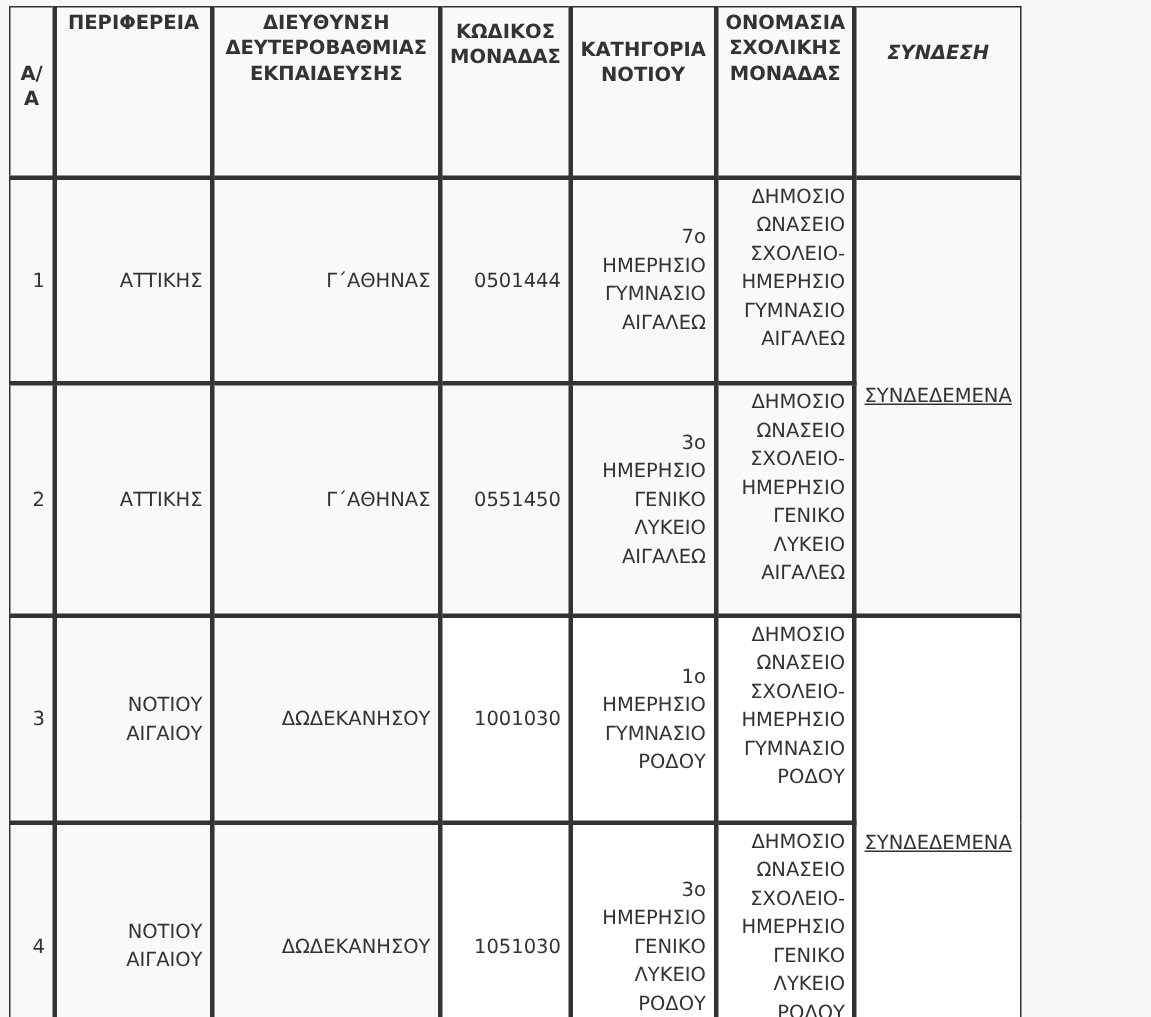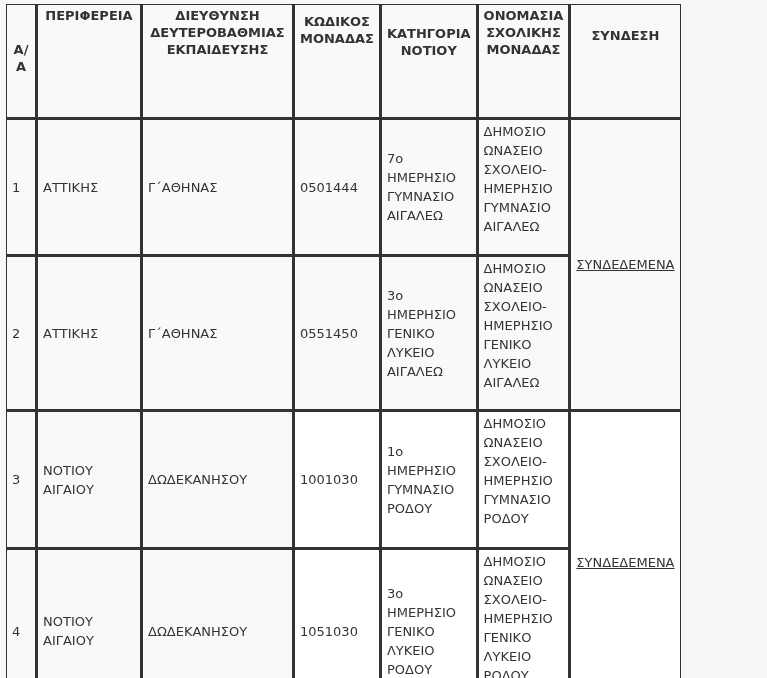--- a/index.html
+++ b/index.html
@@ -22,21 +22,21 @@
     table.schools {
       border-collapse: collapse;
       table-layout: fixed;
       font-size: 13px;
       line-height: 19px;
     }
     table.schools th, table.schools td {
       border: 3px solid #333333;
       padding: 0 5px;
       vertical-align: middle;
-      text-align: left;
+      text-align: right;
       background: #f9f9f9;
       word-wrap: break-word;
     }
     table.schools th {
       font-weight: bold;
       text-align: center;
       vertical-align: top;
       padding-top: 2px;
       height: 76px;
       line-height: 17px;
@@ -96,21 +96,21 @@
         </th>
         <th style="padding-top:20px;">
           <span style="display:block">ΚΑΤΗΓΟΡΙΑ</span>
           <span style="display:block">ΝΟΤΙΟΥ</span>
         </th>
         <th>
           <span style="display:block">ΟΝΟΜΑΣΙΑ</span>
           <span style="display:block">ΣΧΟΛΙΚΗΣ</span>
           <span style="display:block">ΜΟΝΑΔΑΣ</span>
         </th>
-        <th style="padding-top:22px;">
+        <th style="padding-top:22px;font-style:italic;">
           <span>ΣΥΝΔΕΣΗ</span>
         </th>
       </tr>
     </thead>
     <tbody>
 
       <tr class="row-1">
         <td class="cell-aa">1</td>
         <td>
           <span>ΑΤΤΙΚΗΣ</span>

